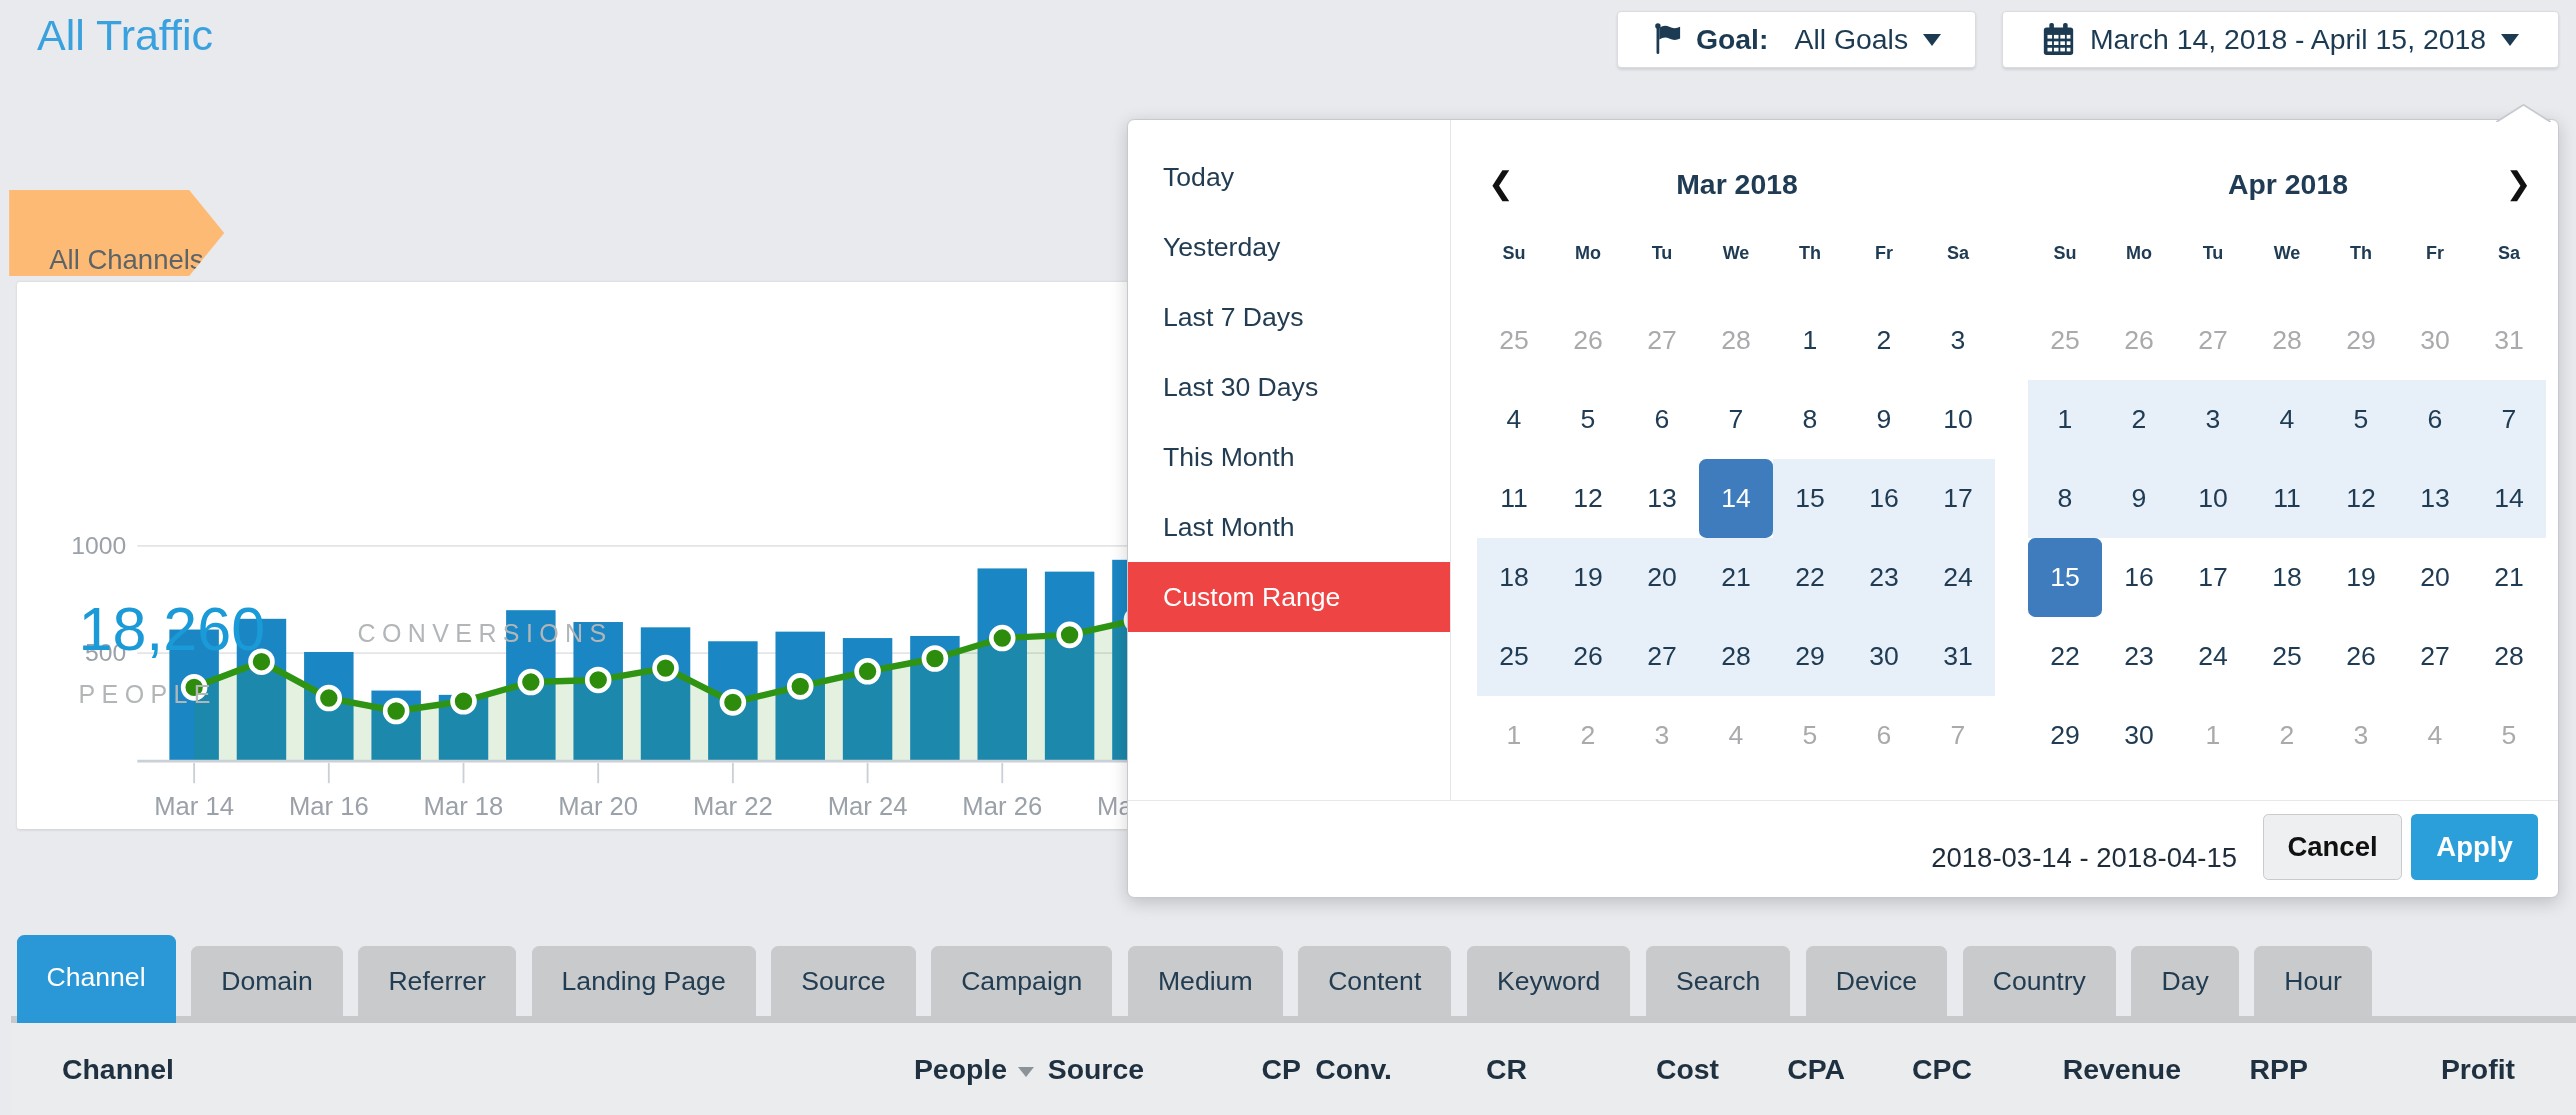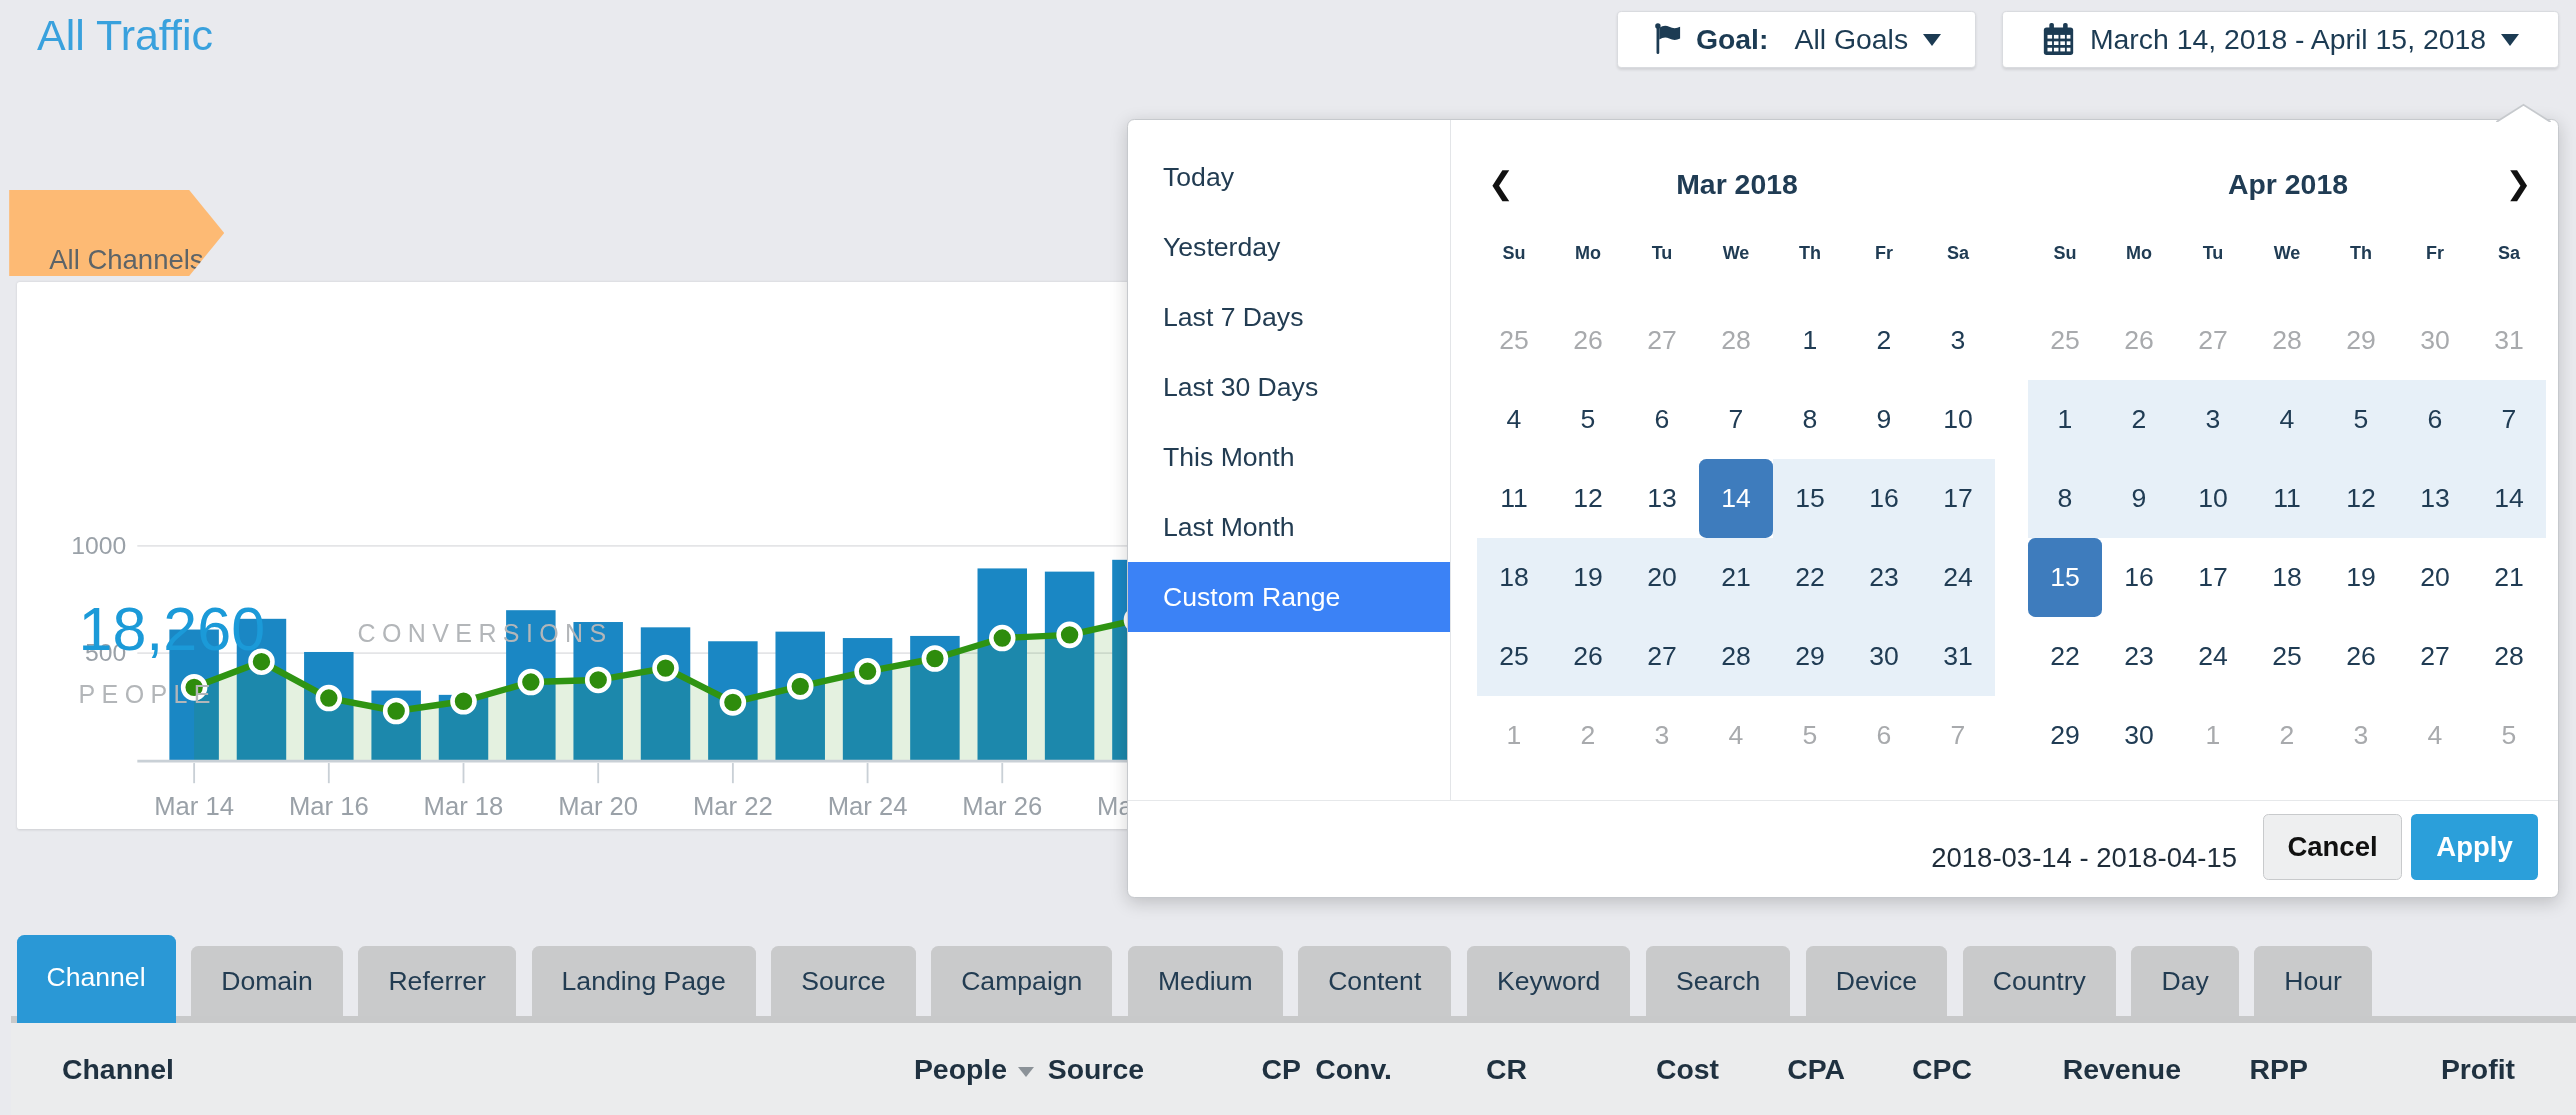--- a/index.html
+++ b/index.html
@@ -32,21 +32,21 @@
   .stat-people{left:62px;}  .stat-people .num{color:#1b9ad8;}
   .stat-conv{left:341px;}   .stat-conv .num{color:#3aa00e;}
   #chart{position:absolute;left:0;top:0;}
 
   
   .notch{position:absolute;left:2494px;top:103px;z-index:30;}
   .panel{position:absolute;left:1127px;top:119px;width:1432px;height:779px;background:#fff;
          border:0.9px solid #c6c9cd;border-radius:7.3px;box-shadow:0 4.6px 16.5px rgba(0,0,0,.18);z-index:20;box-sizing:border-box;}
   .presets{position:absolute;left:0;top:22px;width:322px;margin:0;padding:0;list-style:none;}
   .presets li{height:70px;line-height:70px;padding-left:35px;font-size:26.6px;color:#223c52;cursor:pointer;}
-  .presets li.selected{background:#3b82f6;color:#fff;}
+  .presets li.selected{background:#ef4444;color:#fff;}
   .vdiv{position:absolute;left:322px;top:0;width:0.9px;height:680px;background:#e3e5e8;}
 
   .cal{position:absolute;top:0;width:520px;}
   .cal-0{left:349px;} .cal-1{left:900px;}
   .cal-title{position:absolute;top:48px;left:0;width:100%;text-align:center;font-size:28.4px;font-weight:bold;color:#203c54;}
   .cal-nav{position:absolute;top:46px;font-size:31px;font-weight:bold;color:#111;cursor:pointer;
            font-family:"DejaVu Sans",sans-serif;line-height:35px;}
   .nav-prev{left:11px;} .nav-next{right:16.5px;}
   .dow{position:absolute;top:123px;left:0;display:flex;}
   .dow span{width:74px;text-align:center;font-size:18px;font-weight:bold;color:#203c54;}

